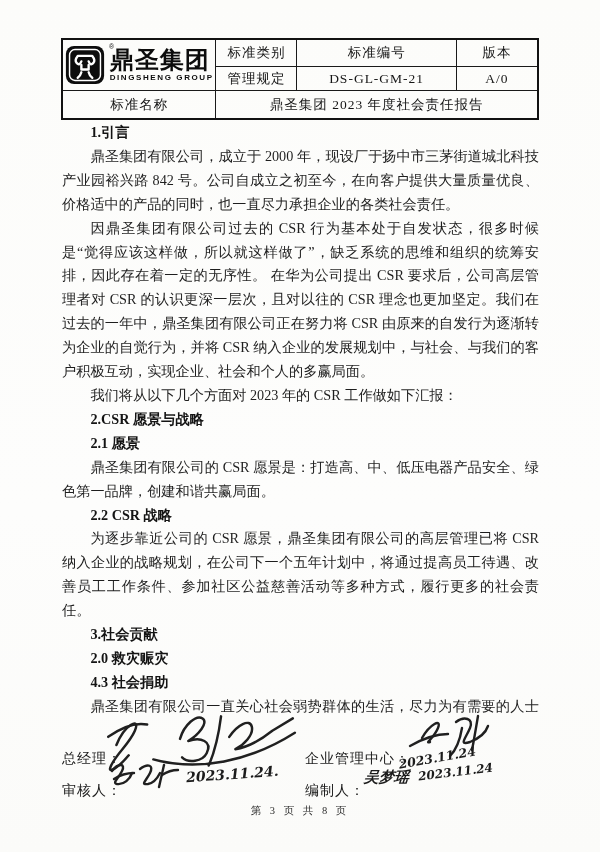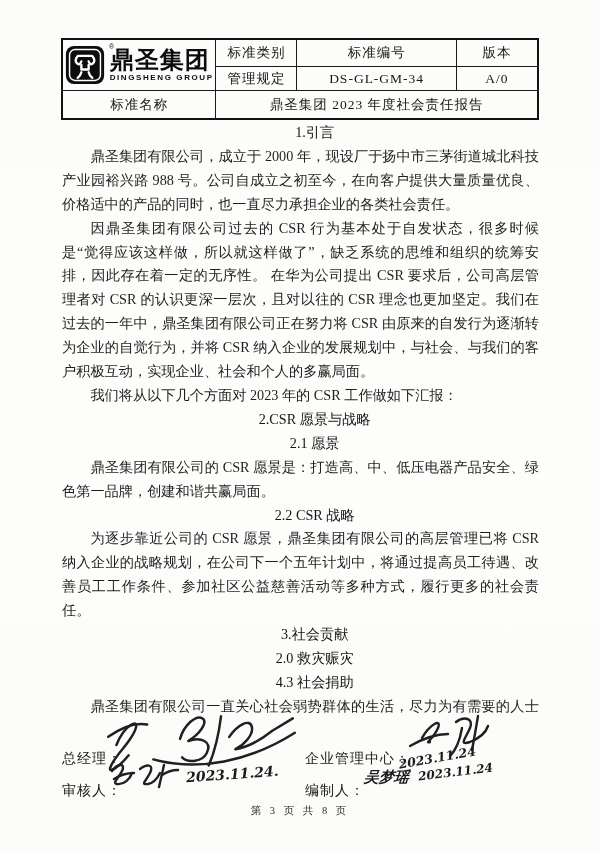--- a/index.html
+++ b/index.html
@@ -42,21 +42,21 @@
     font-family:"Liberation Sans","DejaVu Sans",sans-serif; font-weight:700;
     font-size:8px; letter-spacing:1.6px; color:#0c0c0c; margin-top:2px;
   }
 
   
   .body-text {
     position:absolute; left:62px; top:121px; width:477px; height:598px;
     overflow:hidden; font-size:14.2px; line-height:23.9px; color:#1e1e1e;
   }
   .body-text p { margin:0; text-indent:2em; text-align:justify; }
-  .body-text p.h { font-weight:400; text-align:center; color:#141414; }
+  .body-text p.h { font-weight:700; text-align:left; color:#141414; }
 
   
   .sig-area { position:absolute; left:0; top:710px; width:600px; height:96px; }
   .sig-label { position:absolute; font-size:14px; color:#1a1a1a; letter-spacing:1px; white-space:nowrap;margin-top:12px; }
   .sig-svg { position:absolute; }
   .sig-svg path { fill:none; stroke:#202020; stroke-width:2.4; stroke-linecap:round; stroke-linejoin:round; }
   .hand {
     position:absolute; font-family:"DejaVu Serif","Liberation Serif",serif;
     font-style:italic; font-weight:600; color:#1b1b1b; white-space:nowrap;
   }
@@ -95,33 +95,33 @@
             <div class="logo-en">DINGSHENG GROUP</div>
           </div>
         </div>
       </td>
       <td class="c-cat">标准类别</td>
       <td class="c-num">标准编号</td>
       <td class="c-ver">版本</td>
     </tr>
     <tr class="r2">
       <td>管理规定</td>
-      <td>DS-GL-GM-34</td>
+      <td>DS-GL-GM-21</td>
       <td>A/0</td>
     </tr>
     <tr class="r3">
       <td>标准名称</td>
       <td colspan="3">鼎圣集团 2023 年度社会责任报告</td>
     </tr>
   </tbody>
     </table>
 
   <div class="body-text">
     <p class="h">1.引言</p>
-    <p>鼎圣集团有限公司，成立于 2000 年，现设厂于扬中市三茅街道城北科技产业园裕兴路 988 号。公司自成立之初至今，在向客户提供大量质量优良、 价格适中的产品的同时，也一直尽力承担企业的各类社会责任。</p>
+    <p>鼎圣集团有限公司，成立于 2000 年，现设厂于扬中市三茅街道城北科技产业园裕兴路 842 号。公司自成立之初至今，在向客户提供大量质量优良、 价格适中的产品的同时，也一直尽力承担企业的各类社会责任。</p>
     <p>因鼎圣集团有限公司过去的 CSR 行为基本处于自发状态，很多时候是“觉得应该这样做，所以就这样做了”，缺乏系统的思维和组织的统筹安排，因此存在着一定的无序性。 在华为公司提出 CSR 要求后，公司高层管理者对 CSR 的认识更深一层次，且对以往的 CSR 理念也更加坚定。我们在过去的一年中，鼎圣集团有限公司正在努力将 CSR 由原来的自发行为逐渐转为企业的自觉行为，并将 CSR 纳入企业的发展规划中，与社会、与我们的客户积极互动，实现企业、社会和个人的多赢局面。</p>
     <p>我们将从以下几个方面对 2023 年的 CSR 工作做如下汇报：</p>
     <p class="h">2.CSR 愿景与战略</p>
     <p class="h">2.1 愿景</p>
     <p>鼎圣集团有限公司的 CSR 愿景是：打造高、中、低压电器产品安全、绿色第一品牌，创建和谐共赢局面。</p>
     <p class="h">2.2 CSR 战略</p>
     <p>为逐步靠近公司的 CSR 愿景，鼎圣集团有限公司的高层管理已将 CSR 纳入企业的战略规划，在公司下一个五年计划中，将通过提高员工待遇、改善员工工作条件、参加社区公益慈善活动等多种方式，履行更多的社会责任。</p>
     <p class="h">3.社会贡献</p>
     <p class="h">2.0 救灾赈灾</p>
     <p class="h">4.3 社会捐助</p>

